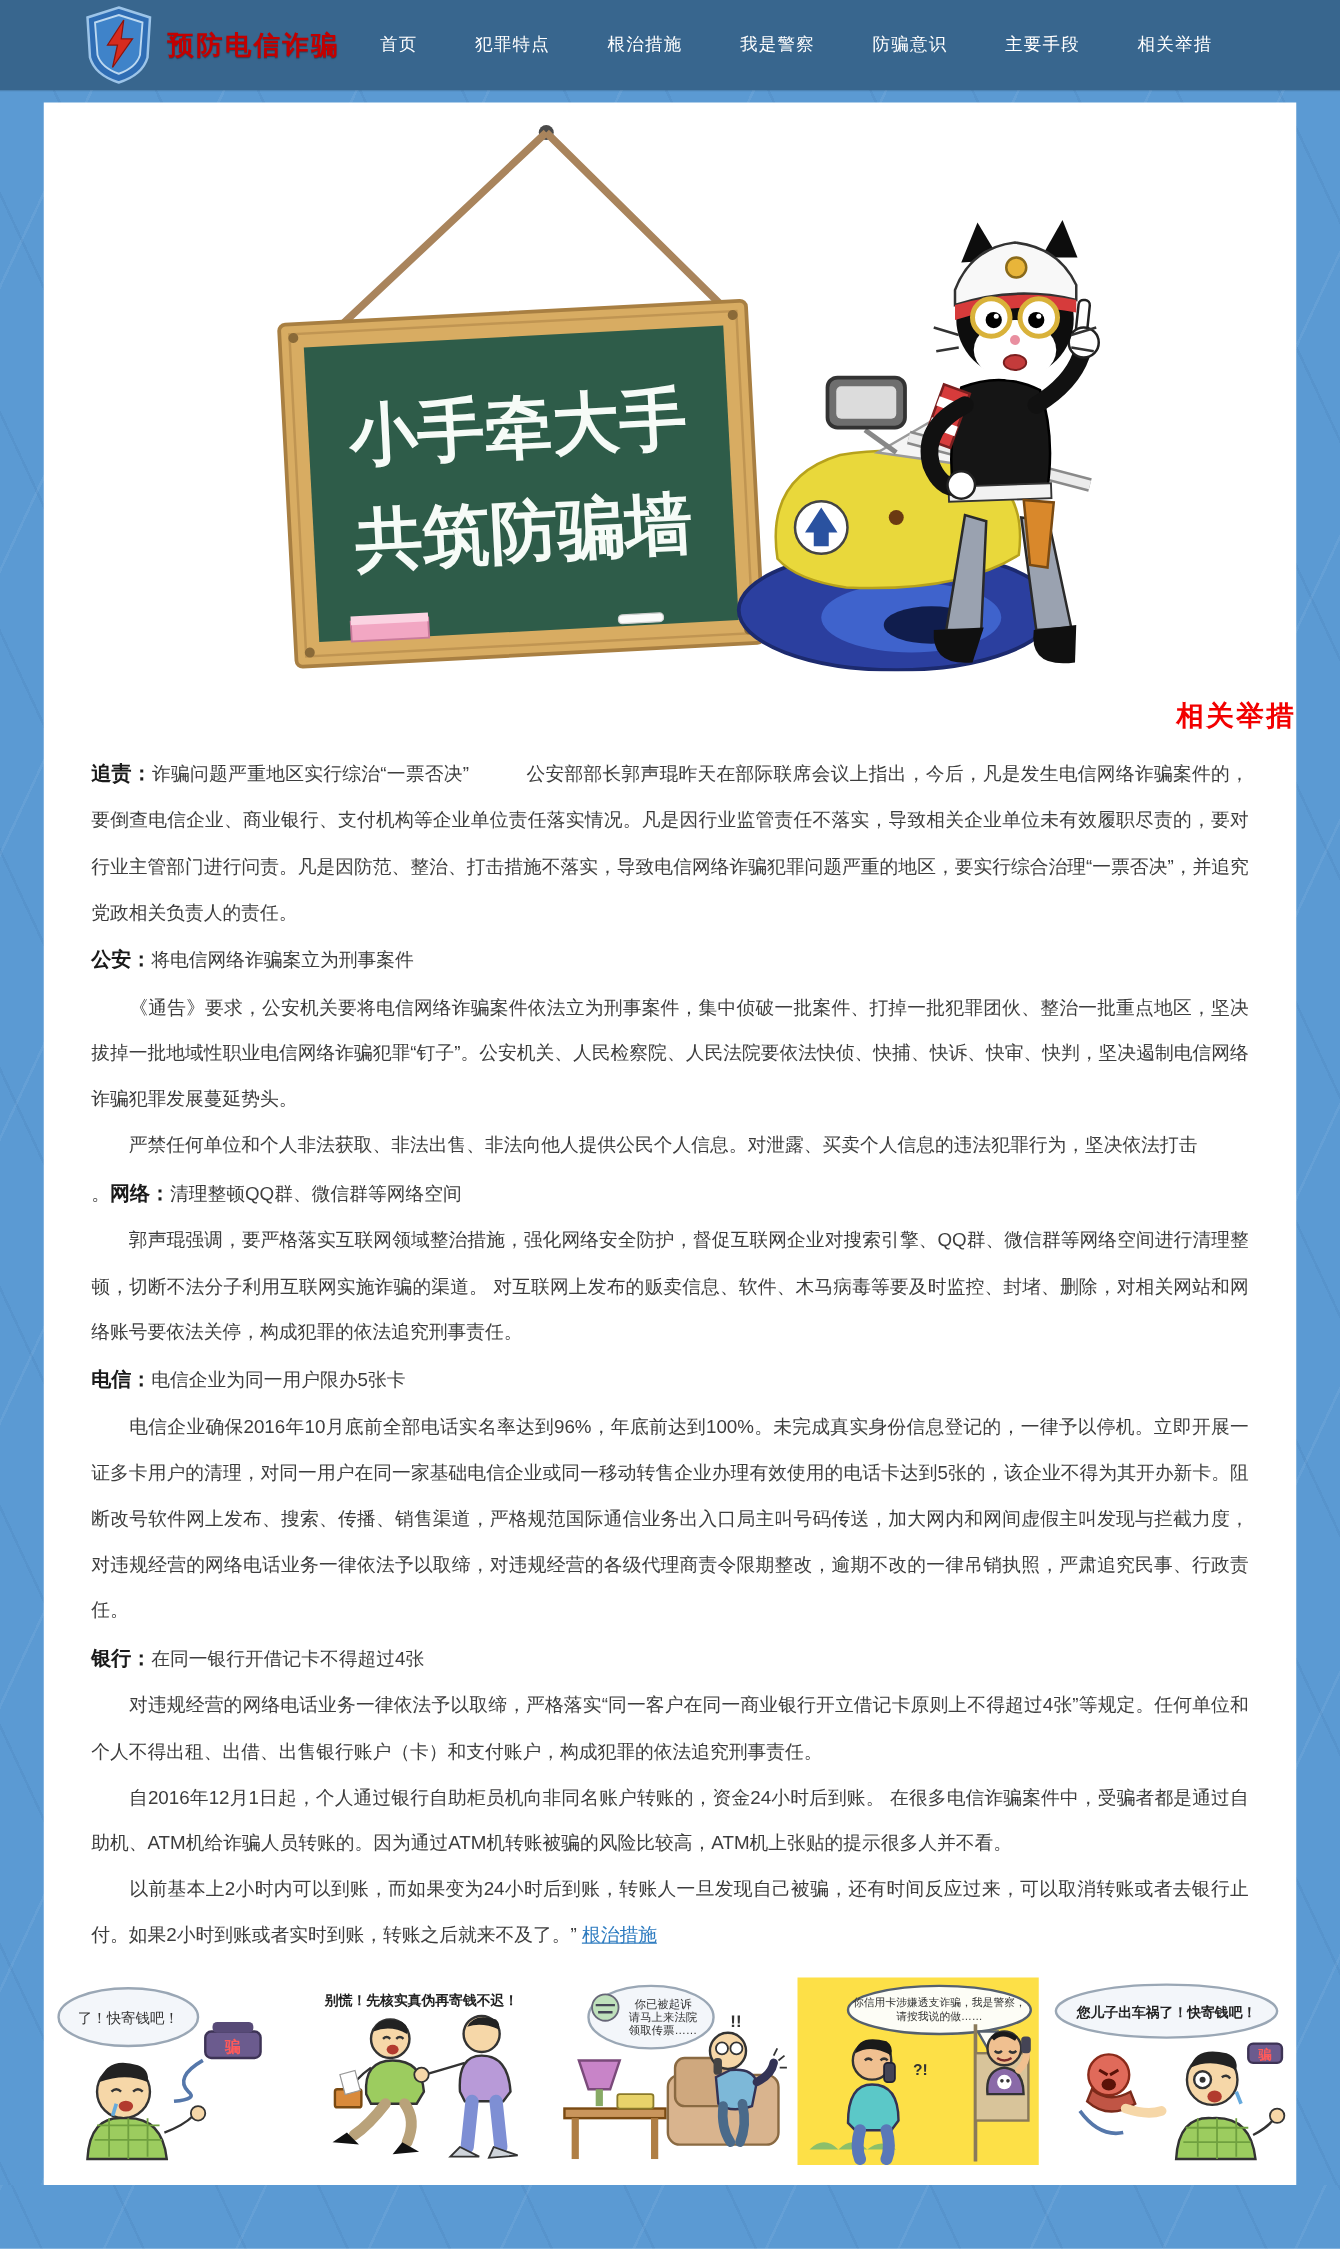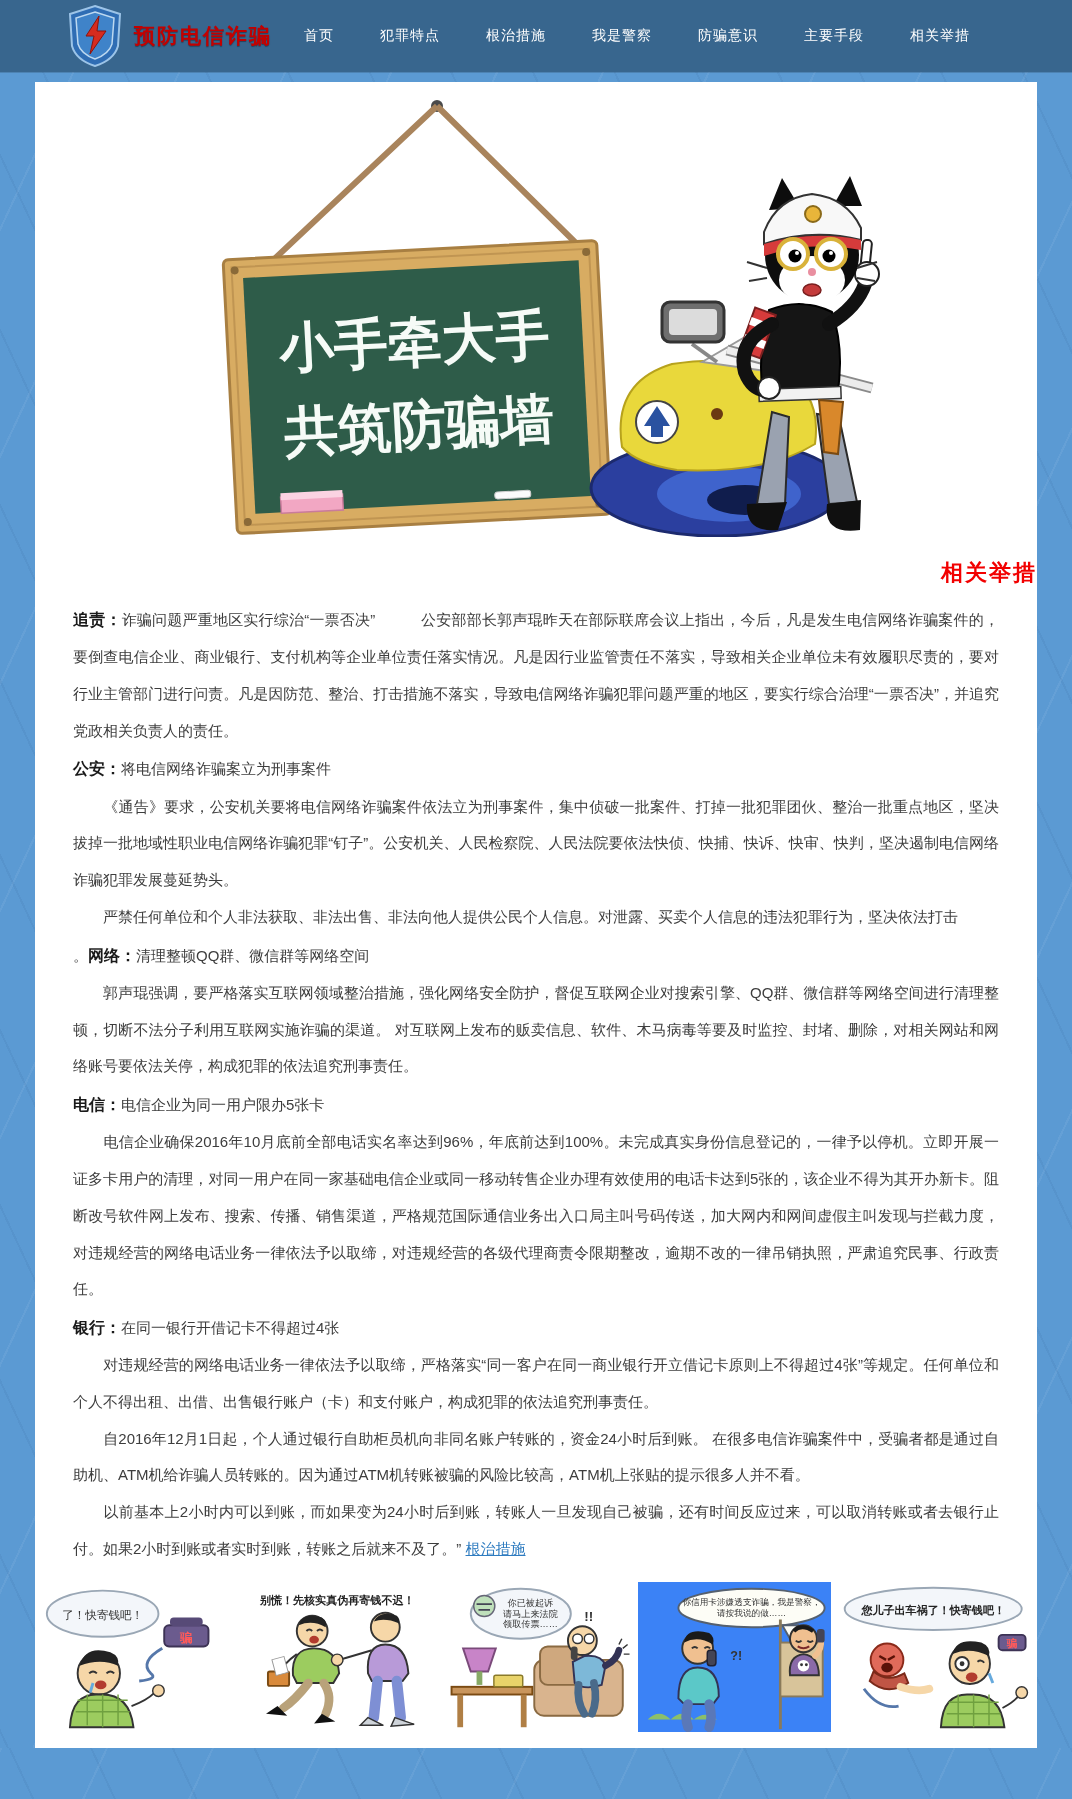--- a/index.html
+++ b/index.html
@@ -24,21 +24,21 @@
   .hero svg{margin-right:58px;}
   .article-title{color:#f20000;font-size:22px;font-weight:bold;text-align:right;margin:18px 0 12px;letter-spacing:2px;padding-left:28px;}
   .article{padding:0 38px 4px;font-size:15px;line-height:2.45;color:#3d3d3d;text-align:justify;}
   .article p{margin:0;}
   .article b{color:#1a1a1a;font-size:16px;}
   .article a.tlink{color:#2f7cc0;text-decoration:underline;}
   
   .comics{display:flex;gap:6px;padding:10px 8px 16px;}
   .comic{flex:1;height:150px;background:#fff;overflow:hidden;}
   .comic svg{display:block;width:100%;height:100%;}
-  .comic-lavender{background:#3b82f6;}
+  .comic-lavender{background:#fde047;}
   svg text{font-family:"Liberation Sans","DejaVu Sans",sans-serif;}
 </style>
 </head>
 <body>
 
 <div class="page">
 
   <div class="topbar">
     <div class="brand">
       <svg width="58" height="64" viewBox="0 0 58 64">

